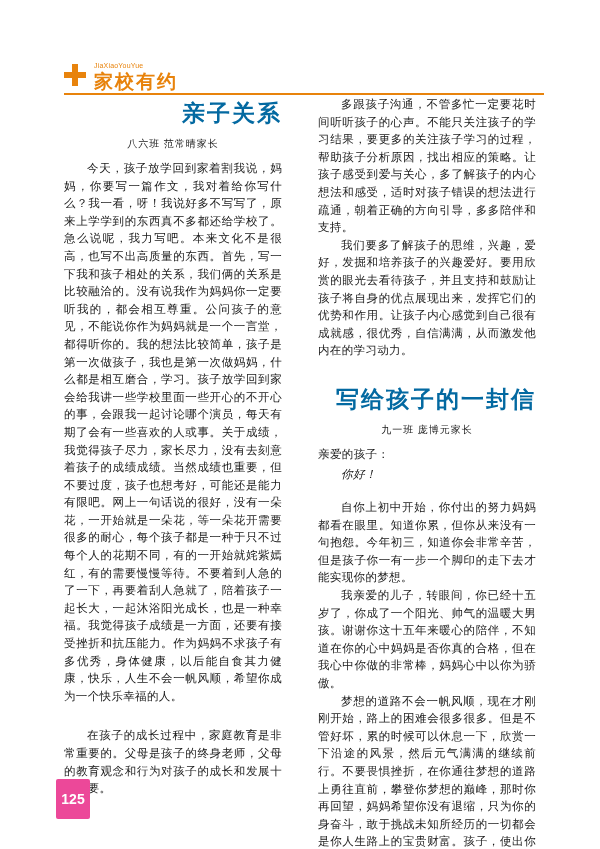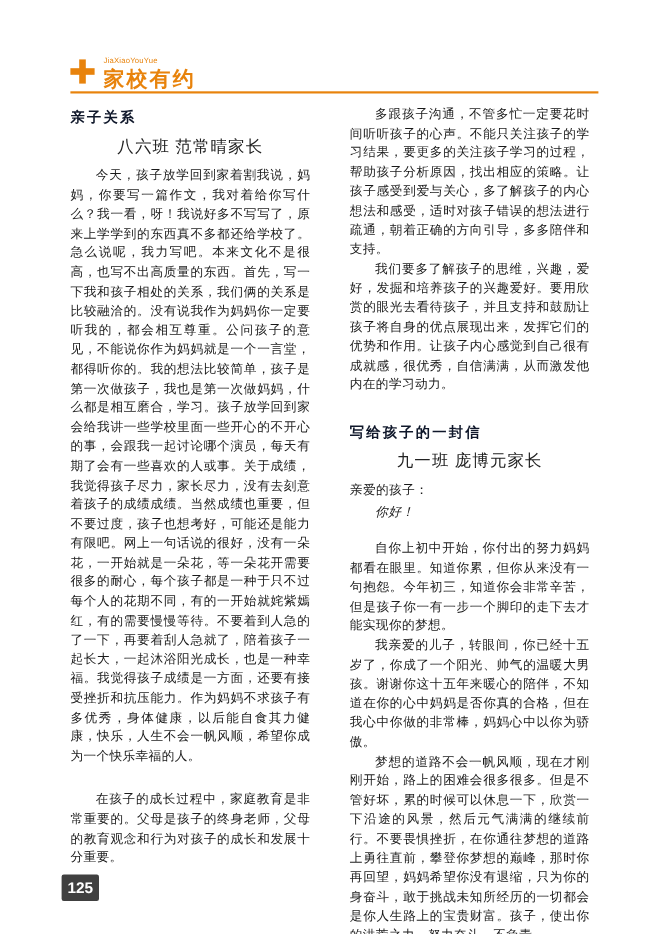--- a/index.html
+++ b/index.html
@@ -19,21 +19,21 @@
     position: relative;
     width: 600px;
     height: 849px;
     box-sizing: border-box;
   }
 
   
   .header {
     position: absolute;
     left: 64px;
-    top: 46px;
+    top: 56px;
     width: 480px;
     height: 40px;
   }
   .header-logo {
     position: absolute;
     left: 0;
     top: 8px;
     width: 22px;
     height: 22px;
   }
@@ -86,31 +86,31 @@
     position: absolute;
     top: 96px;
     width: 218px;
   }
   .col-left { left: 64px; }
   .col-right { left: 318px; }
 
   .article { margin-bottom: 4px; }
 
   .art-title {
-    text-align: left;
+    text-align: right;
     font-family: "DejaVu Sans", sans-serif;
-    font-size: 13px;
+    font-size: 23px;
     font-weight: bold;
     letter-spacing: 2px;
     margin: 2px 0 8px 0;
-    color: #0f172a;
+    color: #0369a1;
   }
   .art-byline {
     text-align: center;
-    font-size: 15px;
+    font-size: 10px;
     letter-spacing: 1px;
     margin-bottom: 9px;
     color: #222;
   }
   .art-salutation {
     font-size: 11.5px;
     line-height: 17.6px;
     margin: 0 0 2px 0;
     letter-spacing: 0.4px;
   }
@@ -132,22 +132,22 @@
     letter-spacing: 0.35px;
   }
   .spacer-md { height: 18px; }
 
   
   .page-num {
     position: absolute;
     left: 56px;
     bottom: 30px;
     width: 34px;
-    height: 24px;
-    background: #404040;
+    height: 40px;
+    background: #ec4899;
     color: #ffffff;
     font-family: "Liberation Sans", sans-serif;
     font-size: 14px;
     font-weight: bold;
     display: flex;
     align-items: center;
     justify-content: center;
     border-radius: 2px;
   }
 </style>

